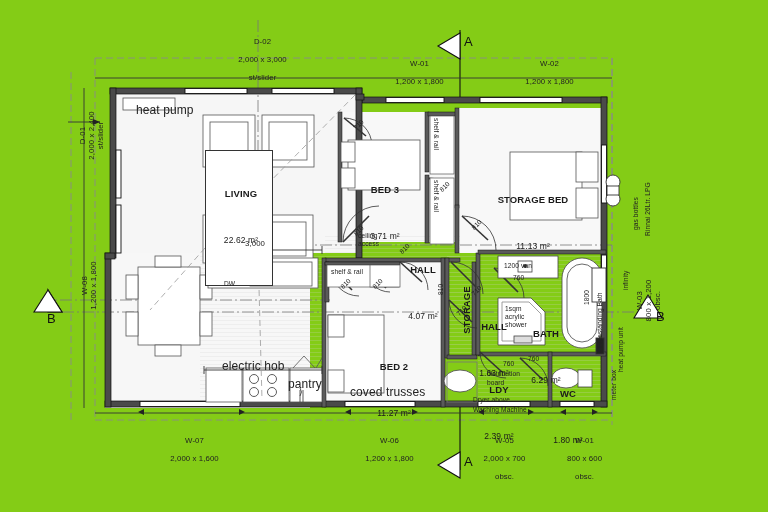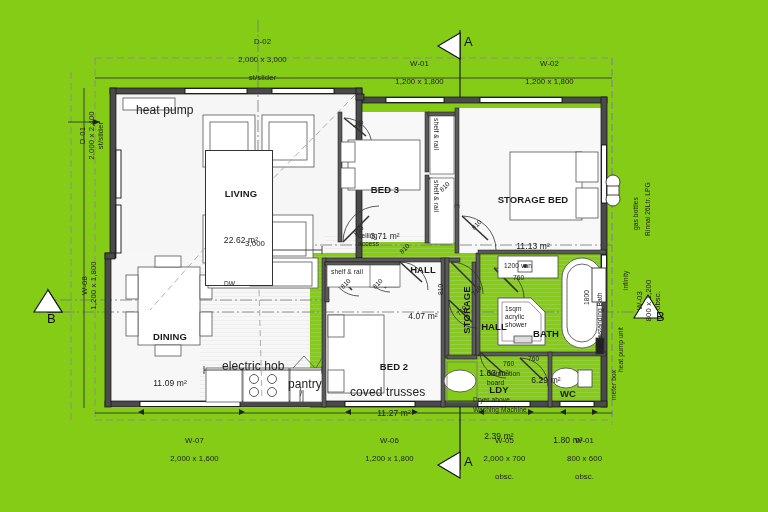--- a/index.html
+++ b/index.html
@@ -390,24 +390,20 @@
     <span>W-01</span><br>
     <span>800 x 600</span><br>
     <span>obsc.</span>
   </div>
 
   <div class="lbl boxed" style="left:205px; top:150px; width:68px;">
     <div class="room-name">LIVING</div>
     <div class="room-area">22.62 m²</div>
   </div>
 
-  <div class="lbl" style="left:132px; top:295px; width:76px;">
-    <div class="room-name">DINING</div>
-    <div class="room-area">11.09 m²</div>
-  </div>
 
 
   <div class="lbl" style="left:354px; top:148px; width:62px;">
     <div class="room-name">BED 3</div>
     <div class="room-area">3.71 m²</div>
   </div>
 
   <div class="lbl" style="left:362px; top:325px; width:64px;">
     <div class="room-name">BED 2</div>
     <div class="room-area">11.27 m²</div>

